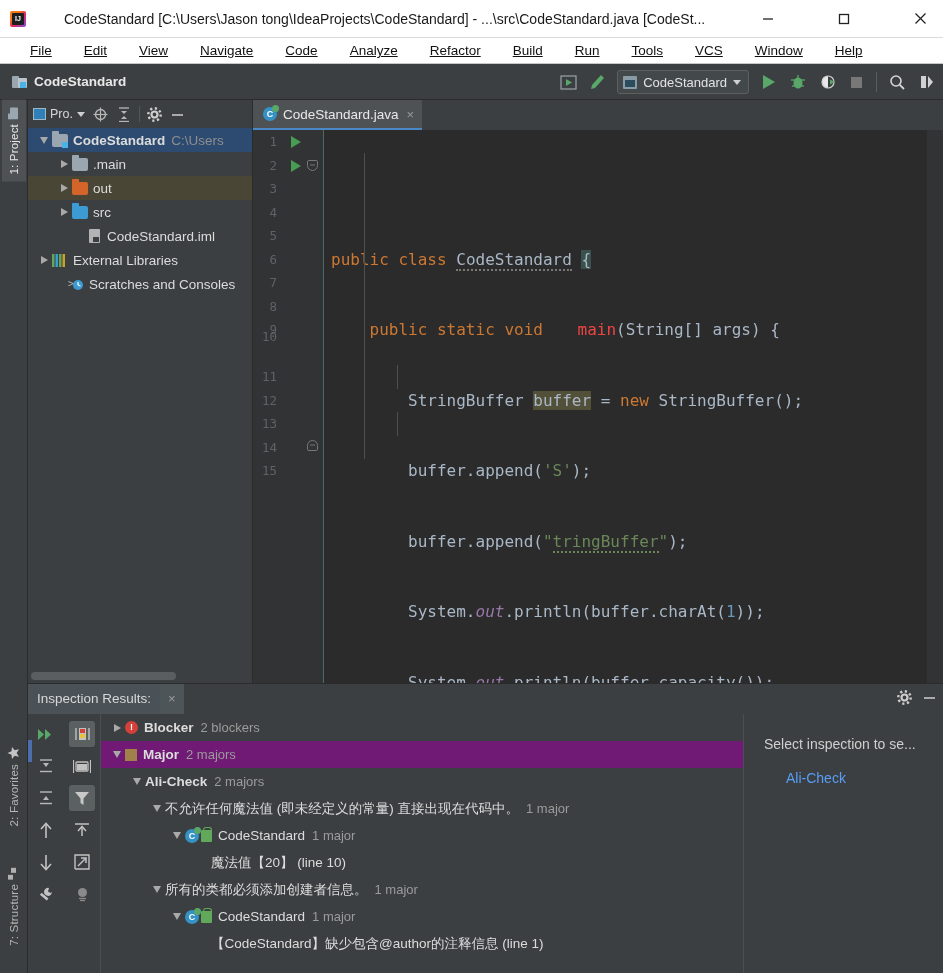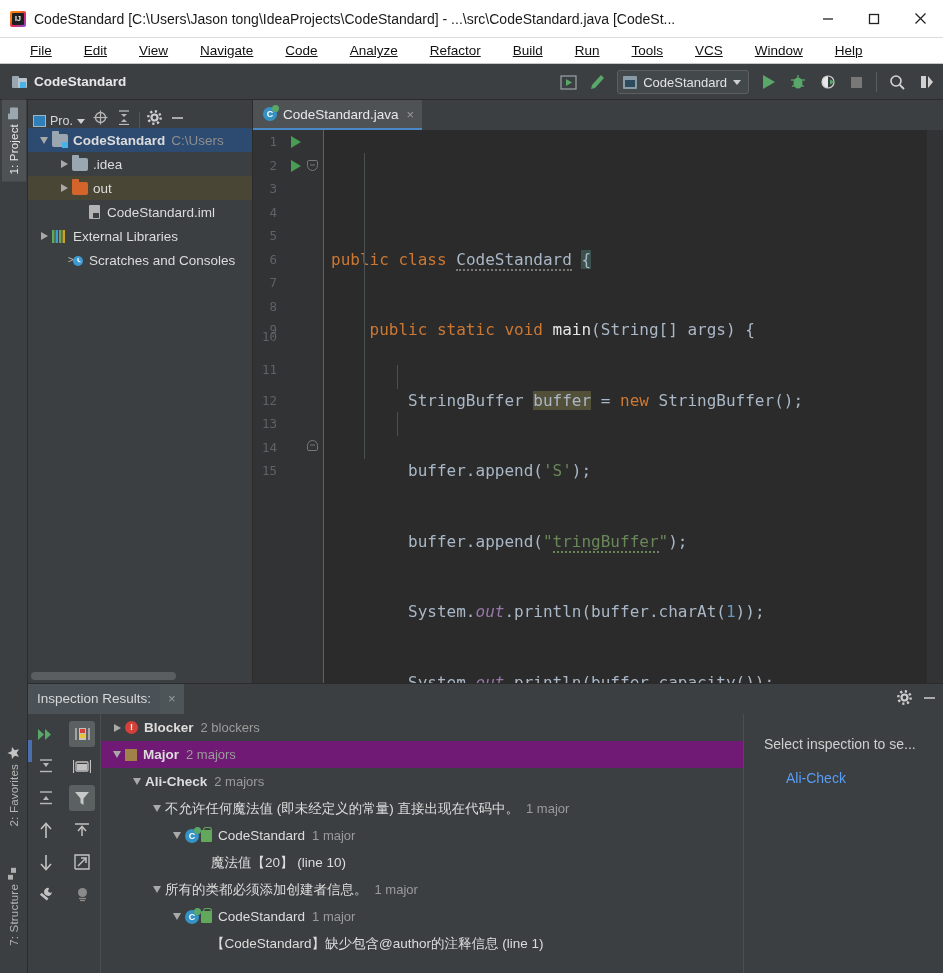--- a/index.html
+++ b/index.html
@@ -9,20 +9,21 @@
     background: #3c3f41;
     overflow: hidden;
   }
   body { position: relative; }
 
   
   #titlebar {
     height: 38px; background: #ffffff;
     display: flex; align-items: center;
     border-bottom: 1px solid #dcdcdc;
+    gap: 30px;
   }
   #app-icon {
     width: 16px; height: 16px; margin-left: 10px; margin-right: 8px;
     background: linear-gradient(135deg,#f97a12 0%,#f97a12 30%,#e8275a 55%,#7b4fe0 100%);
     border-radius: 2px; position: relative; flex: none;
   }
   #app-icon::after {
     content: "IJ"; position: absolute; inset: 2px;
     background: #1e1e1e; color: #fff; font-size: 7px; line-height: 12px;
     text-align: center; border-radius: 1px; font-weight: bold;
@@ -99,21 +100,21 @@
   #vt-project { position:absolute; top:0; left:2px; width:24px; }
   #vt-fav { position:absolute; bottom:140px; left:2px; width:24px; }
   #vt-struct { position:absolute; bottom:20px; left:2px; width:24px; }
   .vt-ico { width: 13px; height: 12px; flex: none; }
 
   
   #project-panel {
     position: absolute; left: 28px; top: 100px; width: 225px; height: 583px;
     background: #3c3f41; border-right: 1px solid #2b2b2b;
   }
-  #pp-toolbar { height: 28px; display: flex; align-items: flex-end; gap: 1px; padding-left: 5px; }
+  #pp-toolbar { height: 28px; display: flex; align-items: center; gap: 1px; padding-left: 5px; }
   #pp-title { display: flex; align-items: center; gap: 4px; padding-right: 4px; }
   #pp-title .sq {
     width: 13px; height: 12px; border: 1px solid #9fb7c4; background: #2f80b8; flex:none;
   }
   #pp-title .lbl { font-size: 12.5px; color: #d6d6d6; }
   .pp-ico { width: 22px; height: 22px; display:flex;align-items:center;justify-content:center; flex:none;}
   .pp-div { width:1px;height:16px;background:#555;margin:0 3px;}
 
   #tree { position: absolute; left:0; right:0; top: 28px; bottom: 14px; overflow: hidden; }
   .tnode {
@@ -175,21 +176,21 @@
   #code {
     flex:1; position:relative; font-family:"DejaVu Sans Mono", monospace;
     font-size:16px; line-height:23.5px; padding-left:8px; color:#a9b7c6;
     white-space: pre; overflow:hidden;
   }
   #code .line { height:23.5px; }
   .kw { color:#cc7832; }
   .str { color:#6a8759; }
   .num { color:#6897bb; }
   .fld { color:#9876aa; font-style: italic; }
-  .mth { color:#e5e5e5; }
+  .mth { color:#ef4444;margin-left:25px; }
   .pln { color:#a9b7c6; }
   .hl-ident { background:#53503a; }
   .hl-brace { background:#3b514d; }
   .wavy { border-bottom: 2px dotted #6a8759; padding-bottom:0;text-align:right; }
   .wavy-g { border-bottom: 2px dotted #787878; }
   #fold-line {
     position:absolute; left:0; top:0; bottom:0; width:1px; background:#4b6a66;
   }
   #indent-guides { position:absolute; left:0; top:0; }
   .ig { position:absolute; width:1px; background:#4b5052; }
@@ -443,31 +444,38 @@
       </span>
       <span class="nm">CodeStandard</span>
       <span class="path">C:\Users</span>
     </div>
 
     <div class="tnode" style="padding-left:28px">
       <span class="tw">
           <span class="arr-r"></span>
         </span>
       <span class="folder fol-gray"></span>
-      <span class="nm">.idea</span>
+      <span class="nm">.main</span>
     </div>
 
     <div class="tnode sel-hl" style="padding-left:28px">
       <span class="tw">
           <span class="arr-r"></span>
         </span>
       <span class="folder fol-orange"></span>
       <span class="nm">out</span>
     </div>
 
+    <div class="tnode" style="padding-left:28px">
+      <span class="tw">
+          <span class="arr-r"></span>
+        </span>
+      <span class="folder fol-blue"></span>
+      <span class="nm">src</span>
+    </div>
 
     <div class="tnode" style="padding-left:44px">
       <span class="tw"></span>
       <span style="width:14px;height:14px;margin-right:5px;flex:none;position:relative">
         <svg width="14" height="14">
             <rect x="1" y="0" width="11" height="14" rx="1" fill="#b3b3b3"></rect>
             <rect x="5" y="8" width="6" height="5" fill="#3c3f41"></rect>
           </svg>
       </span>
       <span class="nm">CodeStandard.iml</span>
@@ -518,21 +526,21 @@
       <div class="gln" style="top:0px">1</div>
       <div class="gln" style="top:23.5px">2</div>
       <div class="gln" style="top:47px">3</div>
       <div class="gln" style="top:70.5px">4</div>
       <div class="gln" style="top:94px">5</div>
       <div class="gln" style="top:117.5px">6</div>
       <div class="gln" style="top:141px">7</div>
       <div class="gln" style="top:164.5px">8</div>
       <div class="gln" style="top:188px">9</div>
       <div class="gln" style="top:195px">10</div>
-      <div class="gln" style="top:228px">11</div>
+      <div class="gln" style="top:235px">11</div>
       <div class="gln" style="top:258.5px">12</div>
       <div class="gln" style="top:282px">13</div>
       <div class="gln" style="top:305.5px">14</div>
       <div class="gln" style="top:329px">15</div>
       <div class="grun" style="top:6px"></div>
       <div class="grun" style="top:29.5px"></div>
       <div class="foldmark" style="left:54px;top:30px;border-radius:2px 2px 6px 6px">
         <svg width="9" height="9" style="position:absolute;left:0;top:0">
             <line x1="2" y1="4" x2="7" y2="4" stroke="#787878" stroke-width="1"></line>
           </svg>

